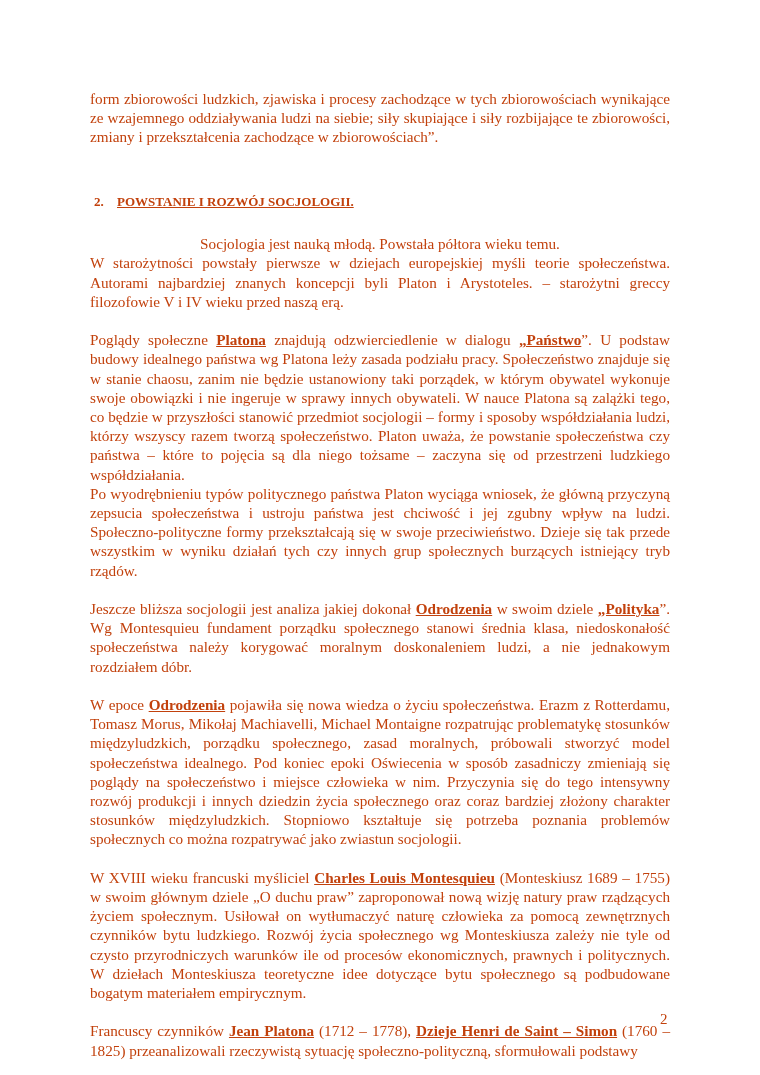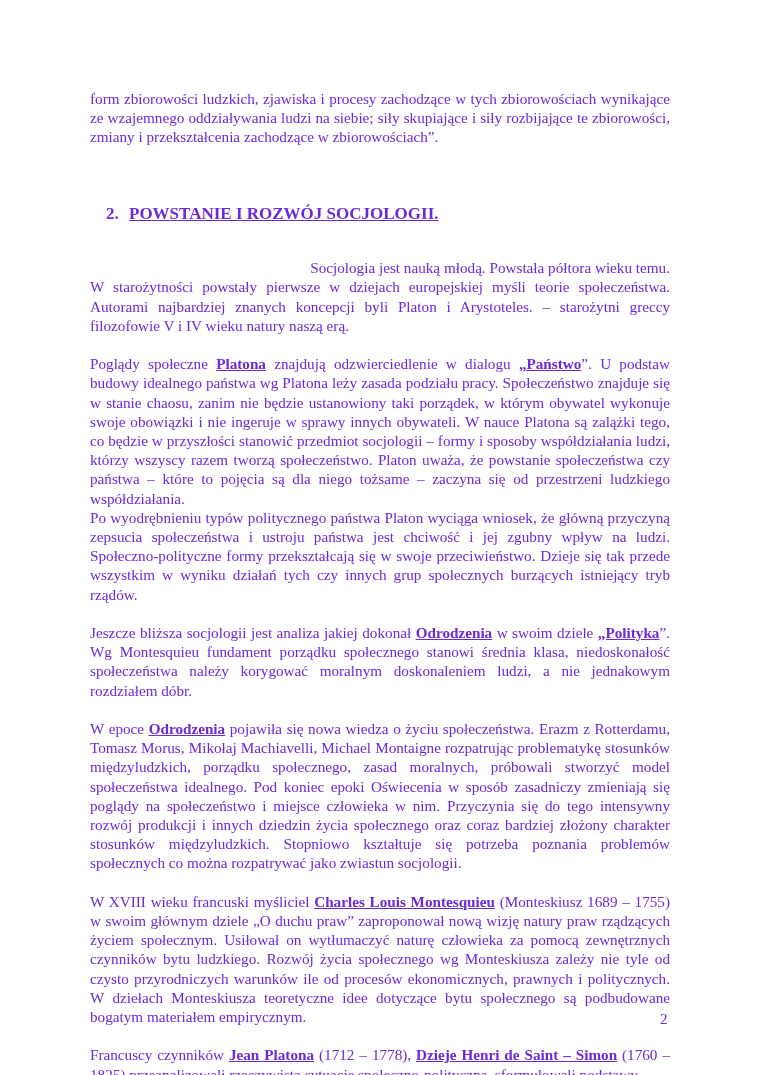--- a/index.html
+++ b/index.html
@@ -1,29 +1,29 @@
 <!DOCTYPE html>
 <html><head>
 <meta charset="utf-8">
 <style>
   html, body { margin: 0; padding: 0; background: #ffffff; }
   body { width: 760px; height: 1075px; position: relative; overflow: hidden; }
   .page {
     position: absolute; left: 0; top: 0; width: 760px; height: 829px; background: #fff;
-    font-family: "Liberation Serif", serif; color: #6d28d9;
+    font-family: "Liberation Serif", serif; color: #c2410c;
   }
   .content {
     position: absolute; left: 90px; top: 89px; width: 580px;
     font-size: 15.2px; line-height: 19.2px;
   }
   p { margin: 0; text-align: justify; }
   .gap { height: 19.2px; }
   .gap2 { height: 22px; }
   h2 {
-    margin: 16px; font-size: 17px; line-height: 19.2px; font-weight: bold;
+    margin: 4px; font-size: 13px; line-height: 19.2px; font-weight: bold;
     font-family: "Liberation Serif", serif;
   }
   h2 .num { display: inline-block; width: 23px; }
   h2 .title { text-decoration: underline; }
   .name { font-weight: bold; text-decoration: underline; }
   .page-number {
     position: absolute; left: 660px; top: 1011px; font-size: 15px;
     font-family: "Liberation Serif", serif;
   }
 </style>
@@ -37,22 +37,22 @@
 
     <div class="gap"></div>
     <div class="gap2"></div>
 
     <h2>
       <span class="num">2.</span><span class="title">POWSTANIE I ROZWÓJ SOCJOLOGII.</span>
     </h2>
 
     <div class="gap"></div>
 
-    <p style="text-align:right;">Socjologia jest nauką młodą. Powstała półtora wieku temu.</p>
-    <p>W starożytności powstały pierwsze w dziejach europejskiej myśli teorie społeczeństwa. Autorami najbardziej znanych koncepcji byli Platon i Arystoteles. – starożytni greccy filozofowie V i IV wieku natury naszą erą.</p>
+    <p style="text-align:center;">Socjologia jest nauką młodą. Powstała półtora wieku temu.</p>
+    <p>W starożytności powstały pierwsze w dziejach europejskiej myśli teorie społeczeństwa. Autorami najbardziej znanych koncepcji byli Platon i Arystoteles. – starożytni greccy filozofowie V i IV wieku przed naszą erą.</p>
 
     <div class="gap"></div>
 
     <p><span>Poglądy społeczne </span><span class="name">Platona</span><span> znajdują odzwierciedlenie w dialogu </span><span class="name">„Państwo</span><span>”. U podstaw budowy idealnego państwa wg Platona leży zasada podziału pracy. Społeczeństwo znajduje się w stanie chaosu, zanim nie będzie ustanowiony taki porządek, w którym obywatel wykonuje swoje obowiązki i nie ingeruje w sprawy innych obywateli. W nauce Platona są zalążki tego, co będzie w przyszłości stanowić przedmiot socjologii – formy i sposoby współdziałania ludzi, którzy wszyscy razem tworzą społeczeństwo. Platon uważa, że powstanie społeczeństwa czy państwa – które to pojęcia są dla niego tożsame – zaczyna się od przestrzeni ludzkiego współdziałania.</span></p>
 
     <p>Po wyodrębnieniu typów politycznego państwa Platon wyciąga wniosek, że główną przyczyną zepsucia społeczeństwa i ustroju państwa jest chciwość i jej zgubny wpływ na ludzi. Społeczno-polityczne formy przekształcają się w swoje przeciwieństwo. Dzieje się tak przede wszystkim w wyniku działań tych czy innych grup społecznych burzących istniejący tryb rządów.</p>
 
     <div class="gap"></div>
 
     <p><span>Jeszcze bliższa socjologii jest analiza jakiej dokonał </span><span class="name">Odrodzenia</span><span> w swoim dziele </span><span class="name">„Polityka</span><span>”. Wg Montesquieu fundament porządku społecznego stanowi średnia klasa, niedoskonałość społeczeństwa należy korygować moralnym doskonaleniem ludzi, a nie jednakowym rozdziałem dóbr.</span></p>

